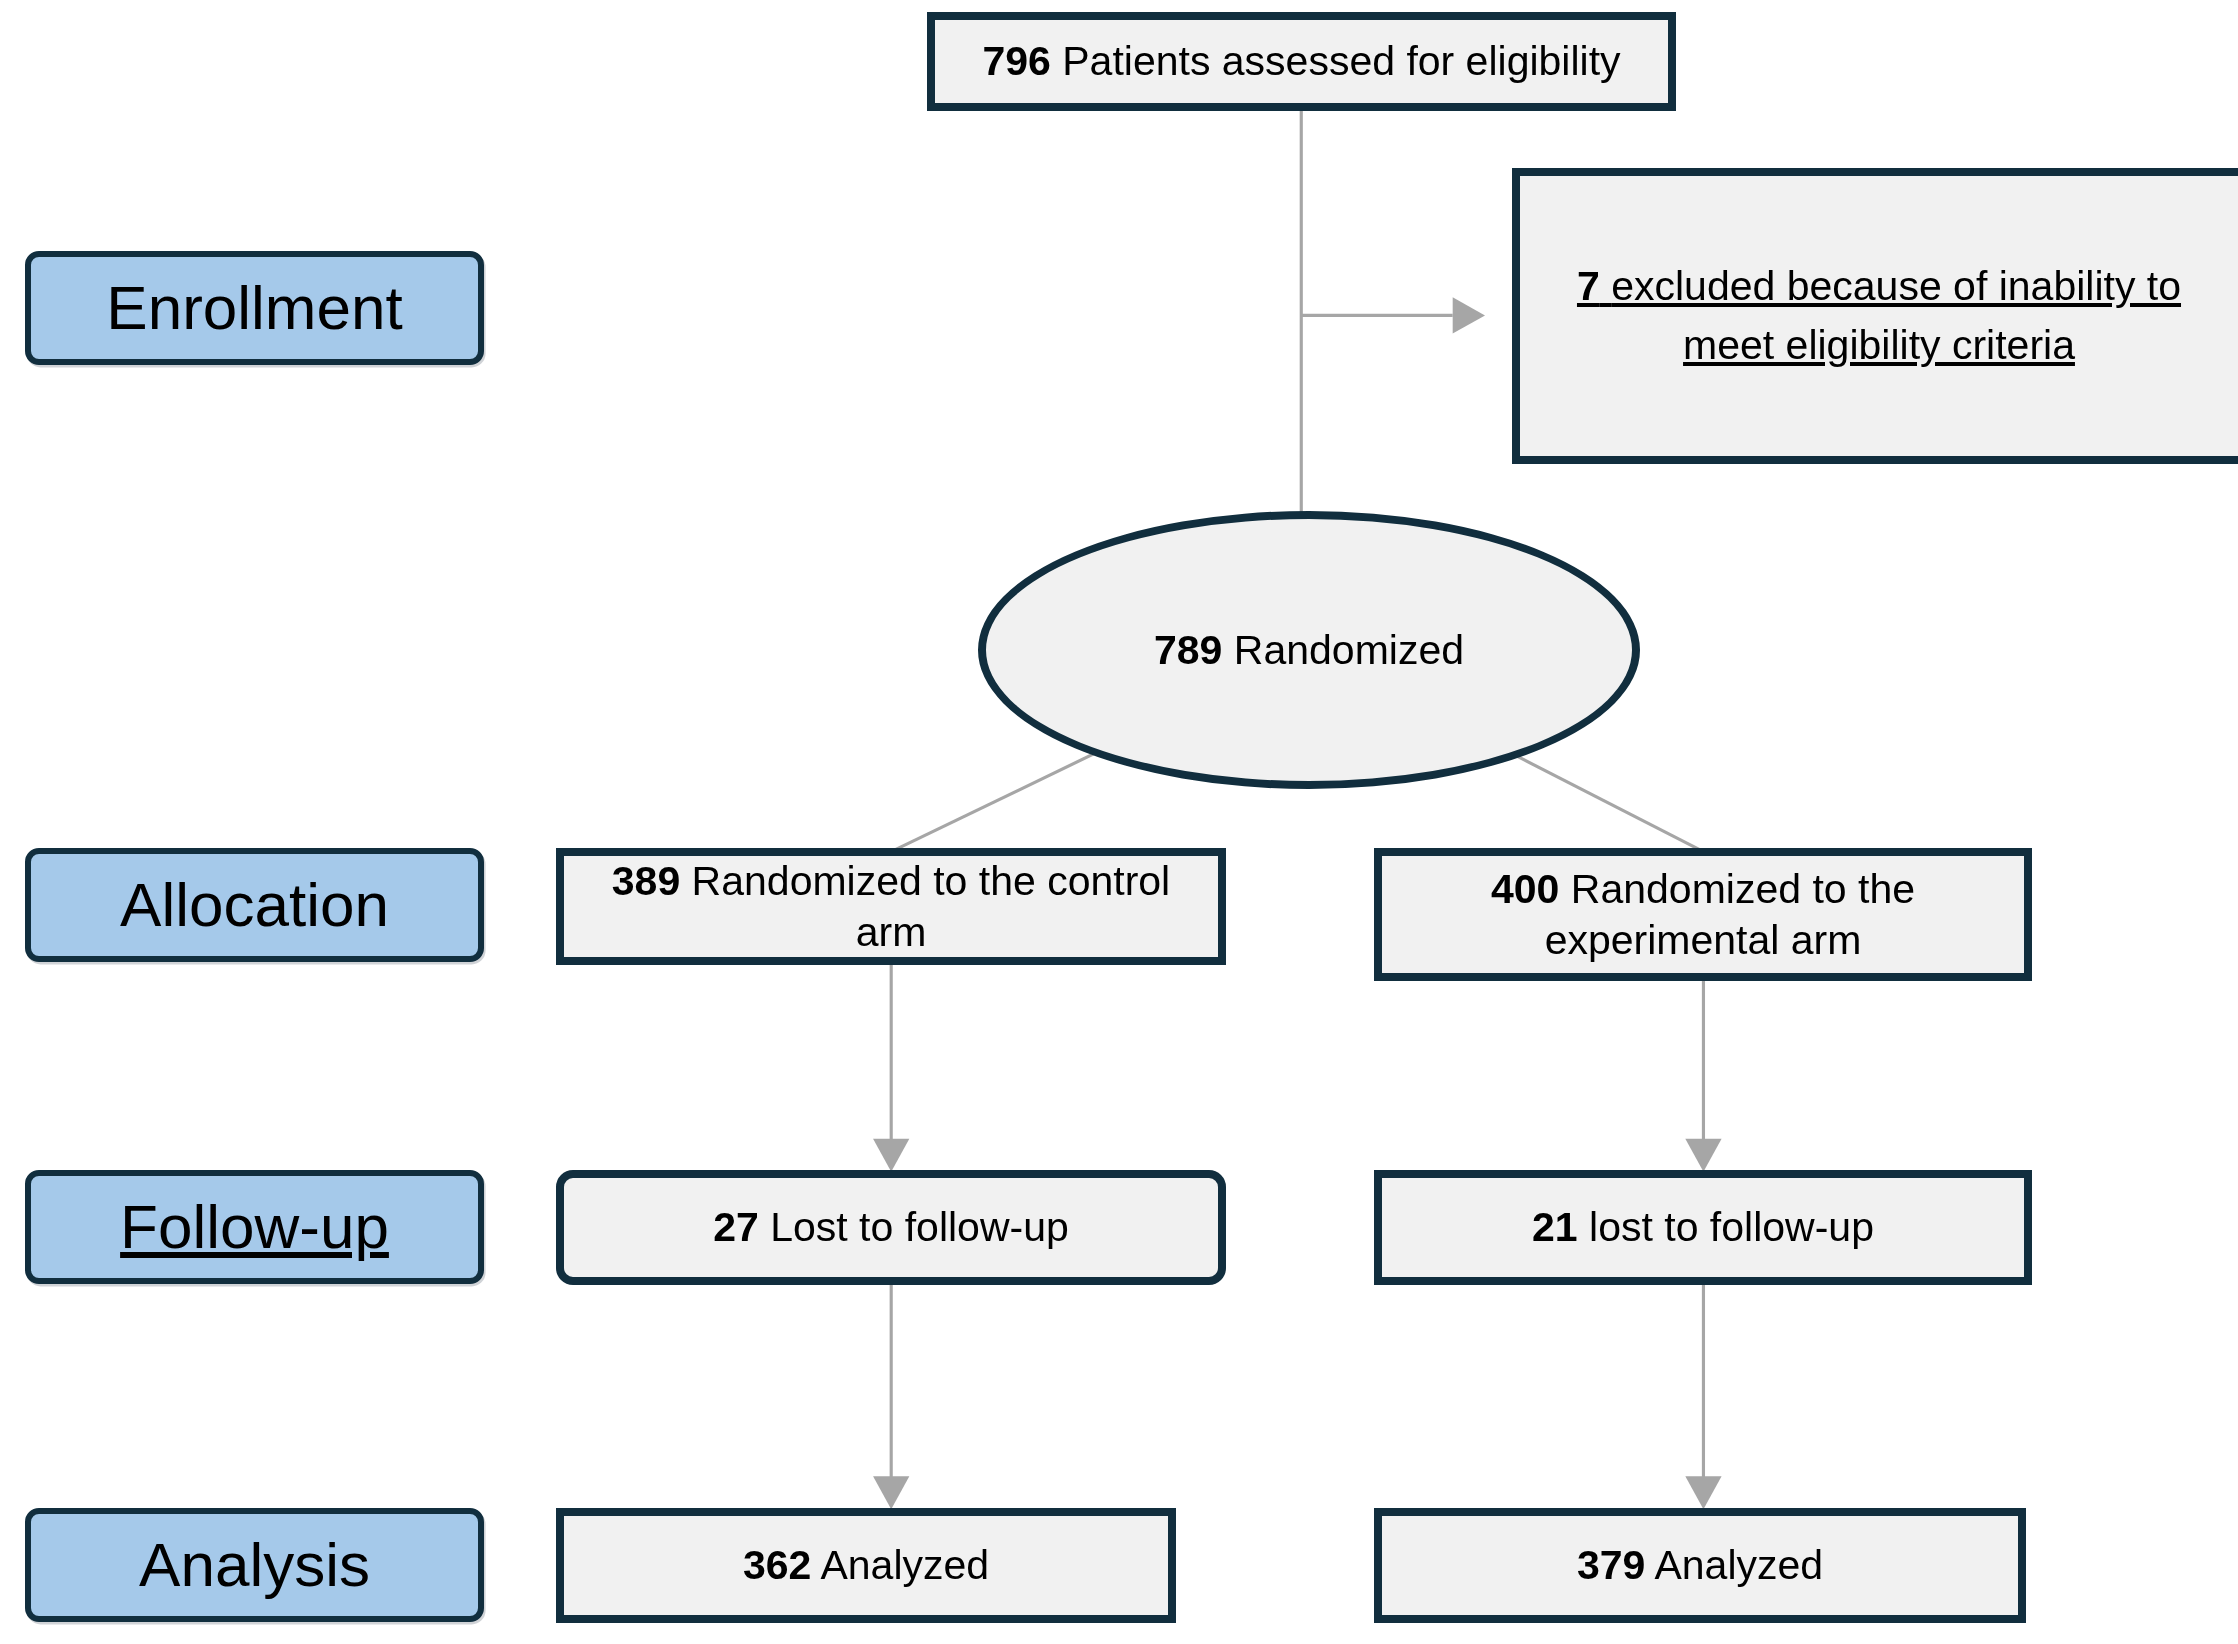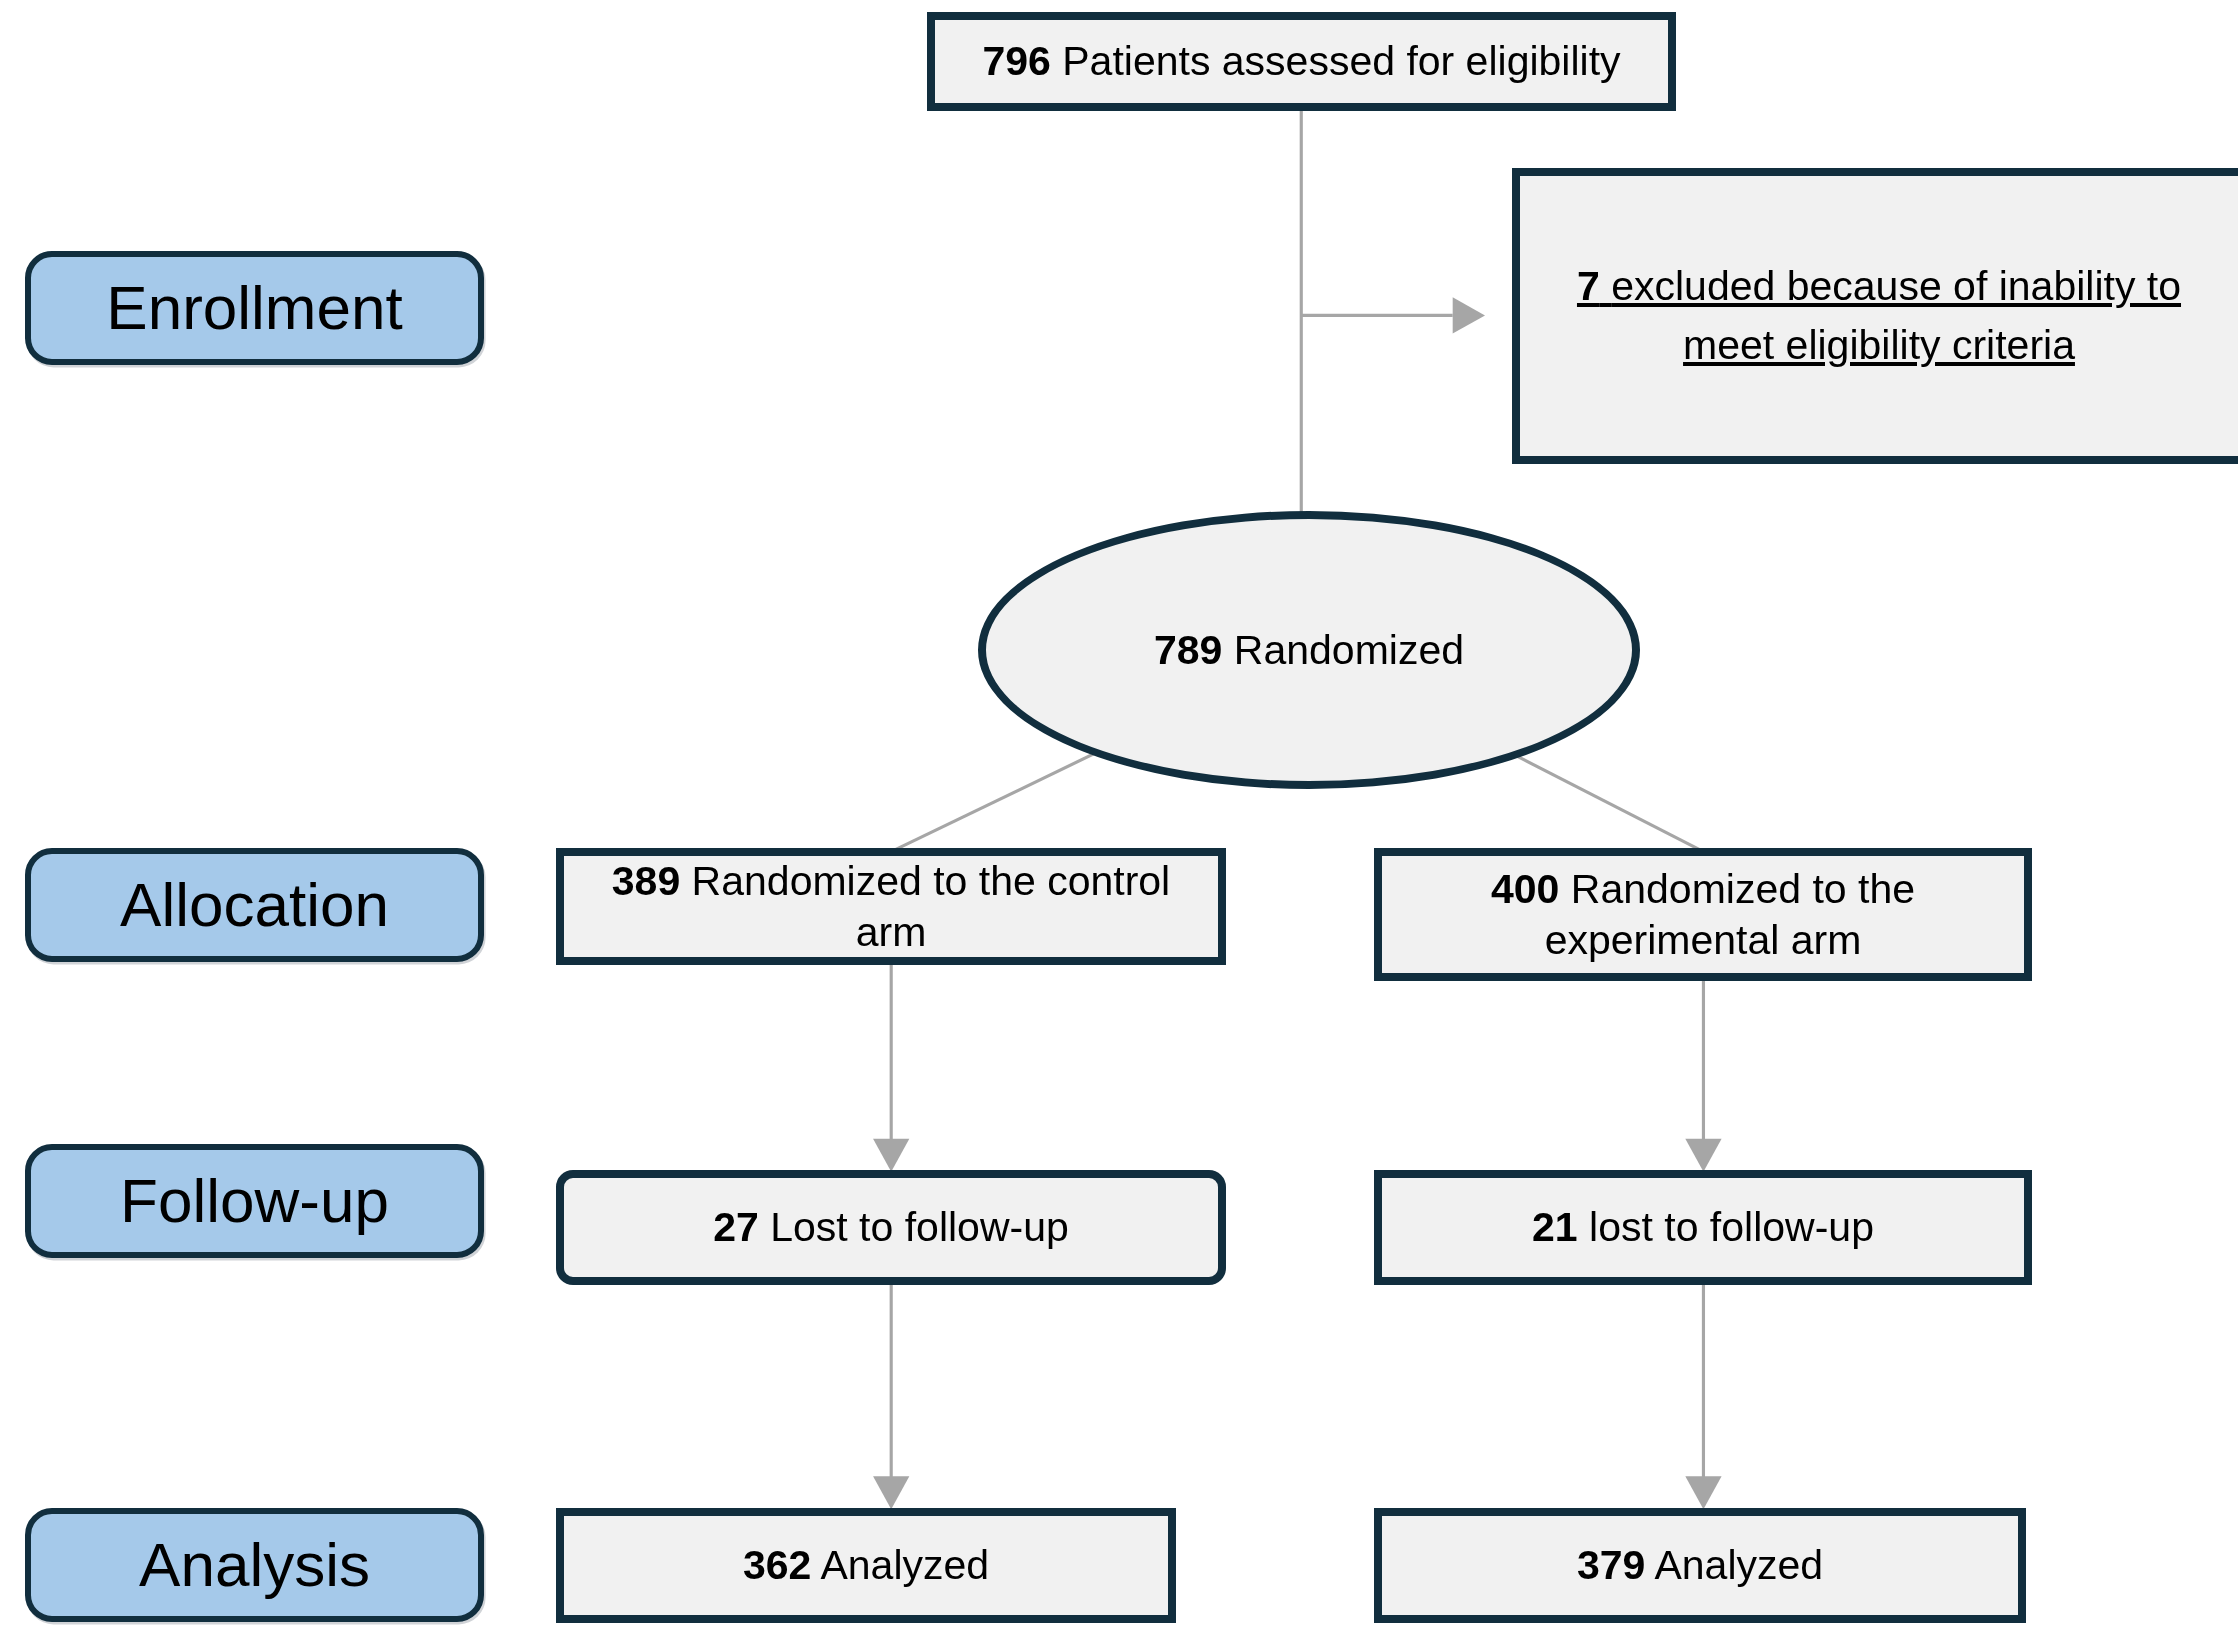--- a/index.html
+++ b/index.html
@@ -25,21 +25,21 @@
   }
   .shape { position: absolute; z-index: 1; box-sizing: border-box; }
 
   
   .stage {
     left: 25px;
     width: 459px;
     height: 114px;
     background: #a5c9ea;
     border: 6.3px solid #112e3e;
-    border-radius: 27px;
+    border-radius: 14px;
     display: flex;
     align-items: center;
     justify-content: center;
     font-size: 62px;
     line-height: 1;
     box-shadow: 1.6px 2.4px 0 rgba(120,130,140,0.35);
   }
 
   
   .node {
@@ -63,21 +63,21 @@
   #node-ctrl-alloc .txt { max-width: 591px; }
   #node-exp-alloc  { left: 1374px; top: 848px; width: 658px; height: 133px; }
   #node-exp-alloc .txt { max-width: 473px; }
   #node-ctrl-fu    { left: 556px;  top: 1170px; width: 670px; height: 115px; border-radius: 17px; }
   #node-exp-fu     { left: 1374px; top: 1170px; width: 658px; height: 115px; }
   #node-ctrl-an    { left: 556px;  top: 1508px; width: 620px; height: 115px; }
   #node-exp-an     { left: 1374px; top: 1508px; width: 652px; height: 115px; }
 
   #stage-enrollment { top: 251px; }
   #stage-allocation { top: 848px; }
-  #stage-followup   { top: 1144px; }
+  #stage-followup   { top: 1170px; text-decoration: underline; }
   #stage-analysis   { top: 1508px; }
 
   .cline { stroke: #a6a6a6; stroke-width: 4; fill: none; }
   .chead { fill: #a6a6a6; stroke: none; }
 </style>
 </head>
 <body>
 
 <div id="canvas">
 

